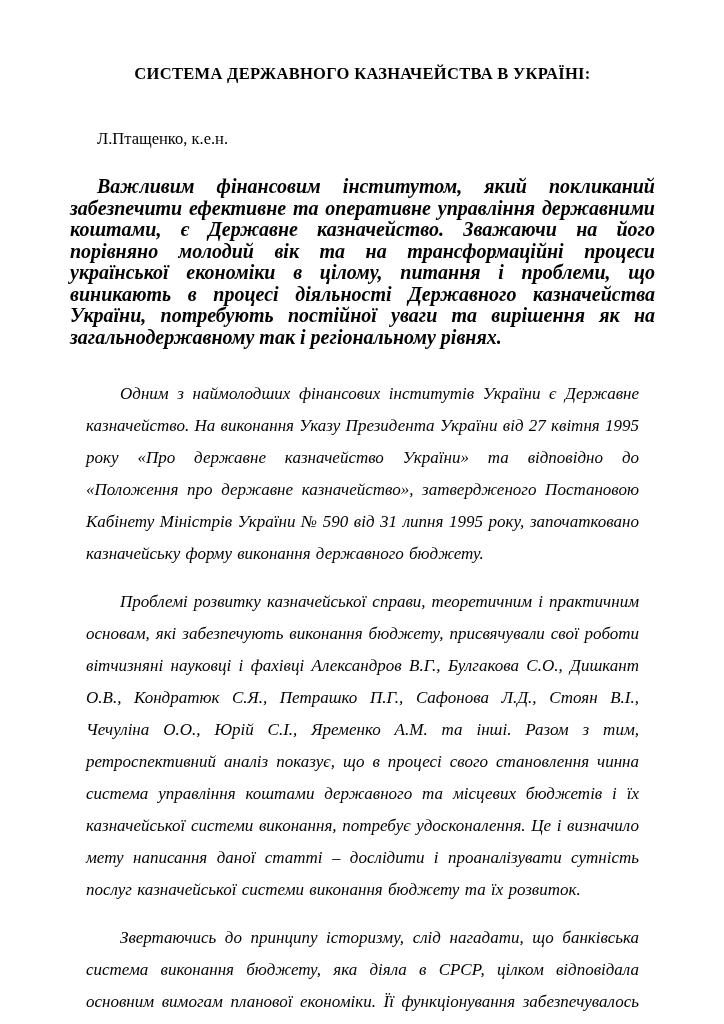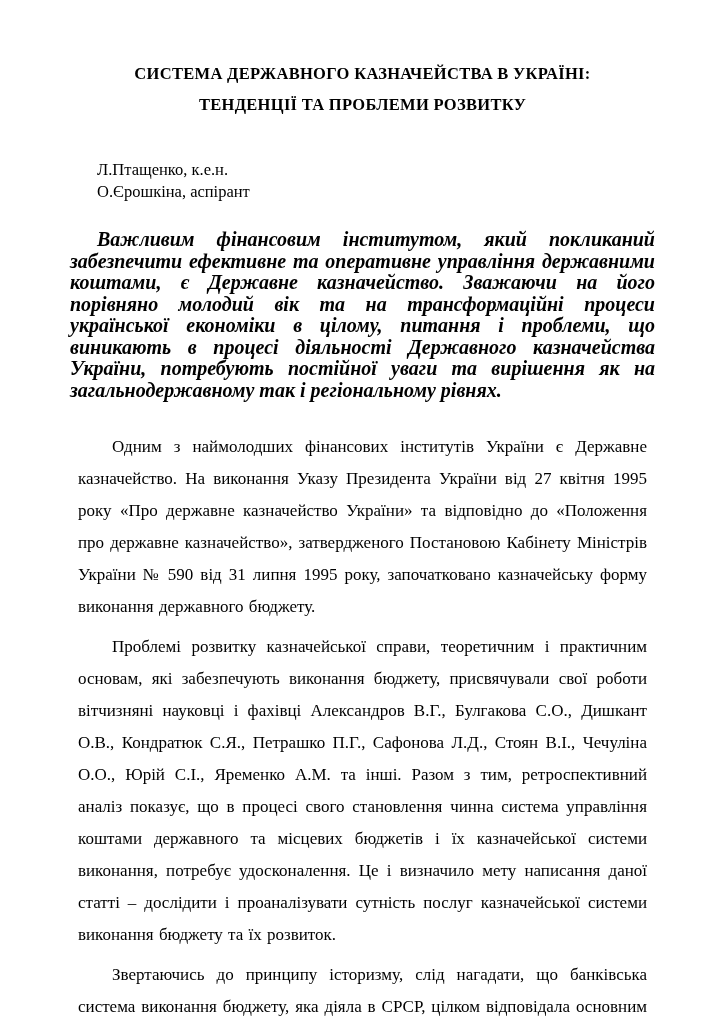--- a/index.html
+++ b/index.html
@@ -40,41 +40,40 @@
     font-style: italic;
     font-weight: bold;
     line-height: 21.5px;
     text-align: justify;
     text-indent: 27px;
   }
   .body-text {
     margin-top: 30px;
   }
   .para {
-    margin: 8px;
+    margin: 16px;
     font-size: 17px;
     line-height: 32px;
     text-align: justify;
     text-indent: 34px;
     word-spacing: 1px;
+    font-style: italic;
   }
 </style>
 </head>
 <body>
 
 <div class="page">
 
   <h1 class="title">
     <span class="title-line">СИСТЕМА ДЕРЖАВНОГО КАЗНАЧЕЙСТВА В УКРАЇНІ:</span>
-    <span class="title-line">ТЕНДЕНЦІЇ ТА ПРОБЛЕМИ РОЗВИТКУ</span>
   </h1>
 
   <div class="authors">
     <div class="author">Л.Птащенко, к.е.н.</div>
-    <div class="author">О.Єрошкіна, аспірант</div>
   </div>
 
   <p class="abstract">Важливим фінансовим інститутом, який покликаний забезпечити ефективне та оперативне управління державними коштами, є Державне казначейство. Зважаючи на його порівняно молодий вік та на трансформаційні процеси української економіки в цілому, питання і проблеми, що виникають в процесі діяльності Державного казначейства України, потребують постійної уваги та вирішення як на загальнодержавному так і регіональному рівнях.</p>
 
   <div class="body-text">
     <p class="para">Одним з наймолодших фінансових інститутів України є Державне казначейство. На виконання Указу Президента України від 27 квітня 1995 року «Про державне казначейство України» та відповідно до «Положення про державне казначейство», затвердженого Постановою Кабінету Міністрів України № 590 від 31 липня 1995 року, започатковано казначейську форму виконання державного бюджету.</p>
     <p class="para">Проблемі розвитку казначейської справи, теоретичним і практичним основам, які забезпечують виконання бюджету, присвячували свої роботи вітчизняні науковці і фахівці Александров В.Г., Булгакова С.О., Дишкант О.В., Кондратюк С.Я., Петрашко П.Г., Сафонова Л.Д., Стоян В.І., Чечуліна О.О., Юрій С.І., Яременко А.М. та інші. Разом з тим, ретроспективний аналіз показує, що в процесі свого становлення чинна система управління коштами державного та місцевих бюджетів і їх казначейської системи виконання, потребує удосконалення. Це і визначило мету написання даної статті – дослідити і проаналізувати сутність послуг казначейської системи виконання бюджету та їх розвиток.</p>
     <p class="para">Звертаючись до принципу історизму, слід нагадати, що банківська система виконання бюджету, яка діяла в СРСР, цілком відповідала основним вимогам планової економіки. Її функціонування забезпечувалось взаємодією державних банків, які вирішували широкий спектр питань, пов’язаних з касовим виконанням</p>
   </div>
 

